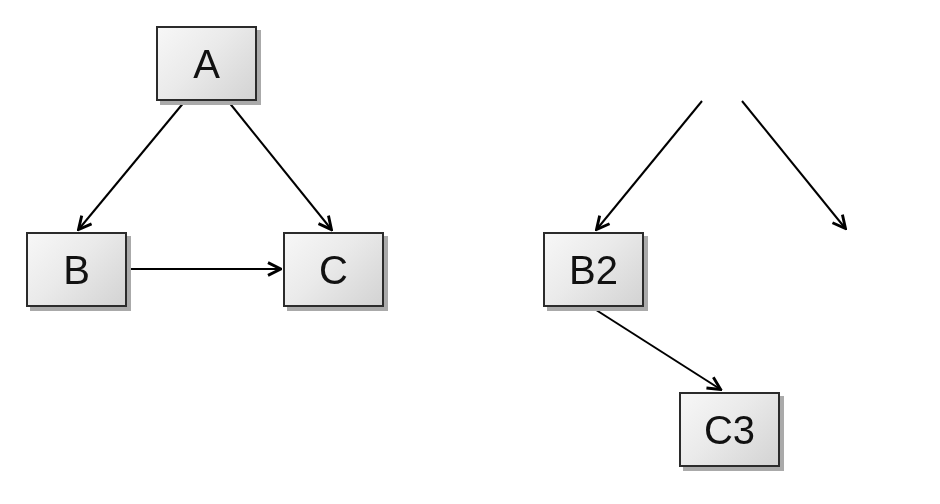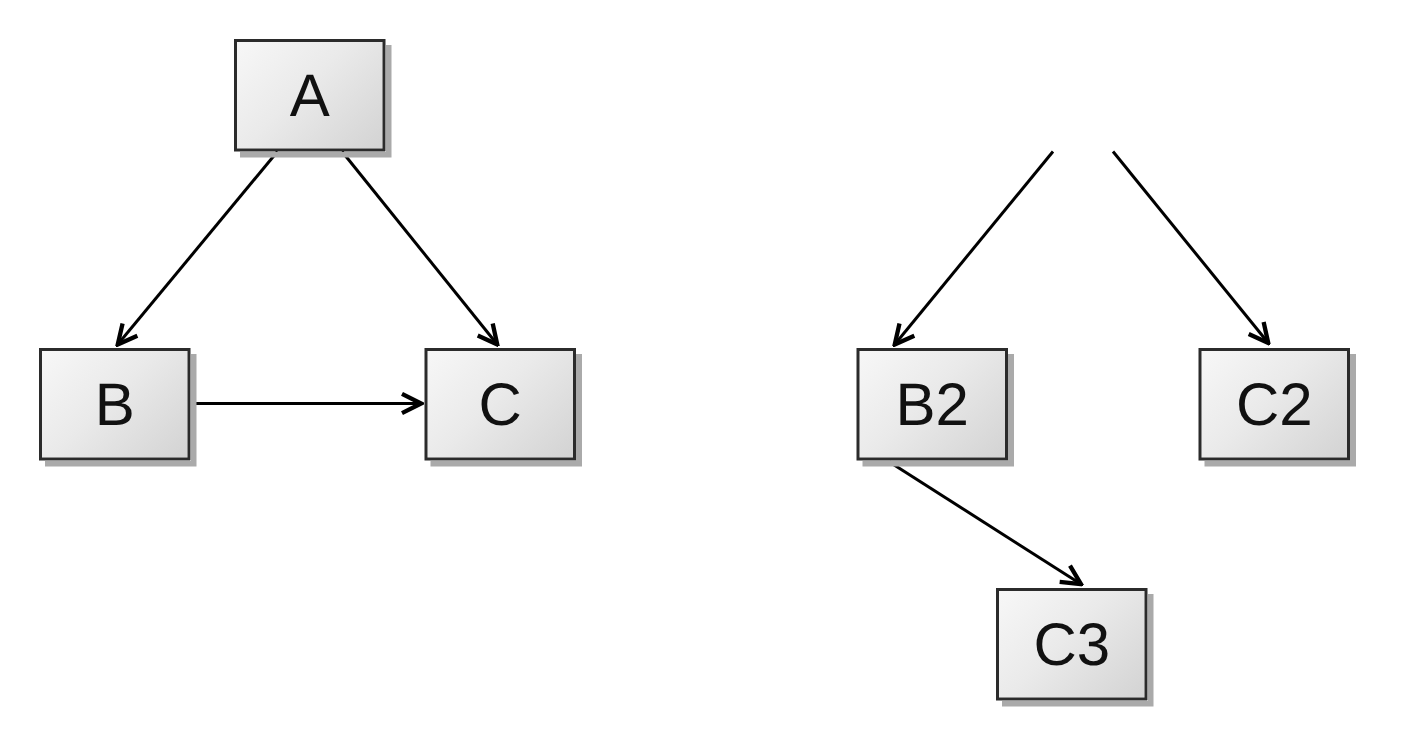--- a/index.html
+++ b/index.html
@@ -70,23 +70,20 @@
   <div class="node" style="left:156px; top:26px;">
     <span class="node-label">A</span>
   </div>
   <div class="node" style="left:26px; top:232px;">
     <span class="node-label">B</span>
   </div>
   <div class="node" style="left:283px; top:232px;">
     <span class="node-label">C</span>
   </div>
 
-  <div class="node" style="left:543px; top:232px;margin-left:28px;">
+  <div class="node" style="left:543px; top:232px;">
     <span class="node-label">B2</span>
   </div>
-  <div class="node" style="left:799px; top:232px;">
-    <span class="node-label">C2</span>
-  </div>
-  <div class="node" style="left:664px; top:392px;">
+  <div class="node" style="left:679px; top:392px;">
     <span class="node-label">C3</span>
   </div>
 
 </div>
 
 </body></html>

